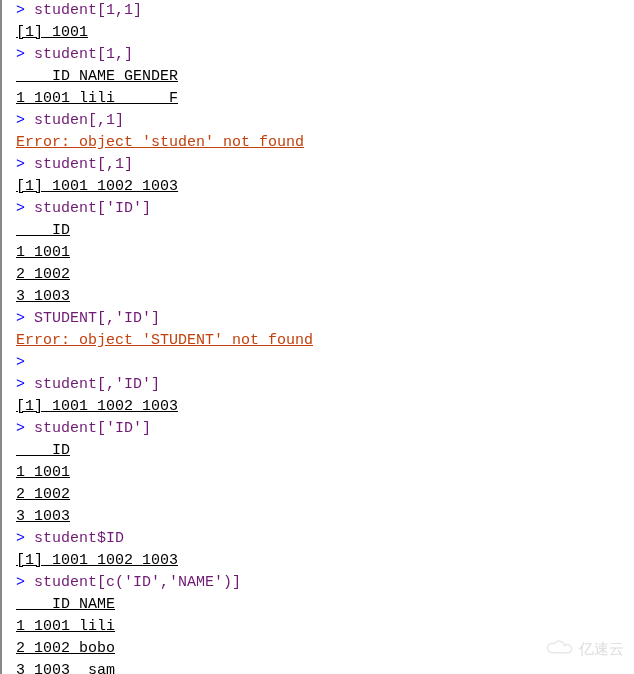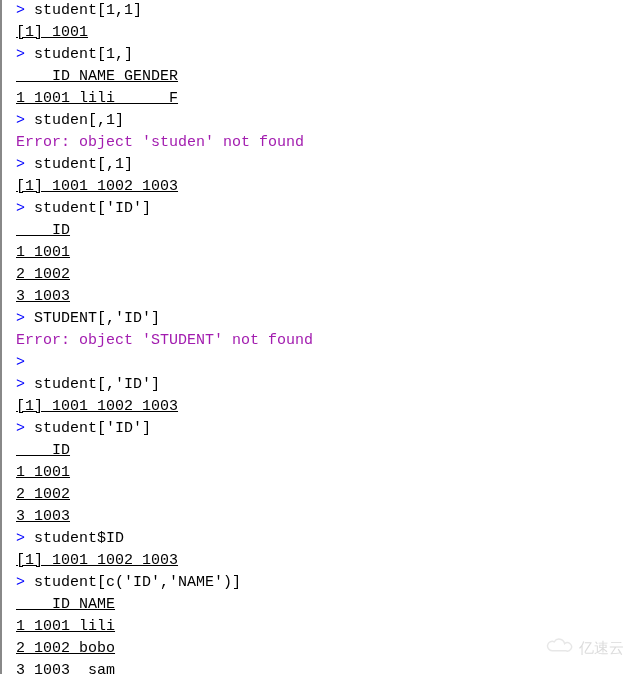--- a/index.html
+++ b/index.html
@@ -18,38 +18,38 @@
     box-sizing: border-box;
   }
   .console {
     padding-left: 14px;
     white-space: pre;
   }
   .prompt {
     color: #0000ff;
   }
   .cmd {
-    color: #000000;
+    color: #701a75;
   }
   .out {
     color: #000000;
     text-decoration: underline;
   }
   .err {
-    color: #a21caf;
+    color: #c2410c;
+    text-decoration: underline;
   }
   .watermark {
     position: absolute;
     right: 10px;
     bottom: 10px;
     opacity: 0.35;
     display: flex;
-    align-items: center;
     gap: 6px;
-    font-family: Liberation Mono, monospace;
+    font-family: Liberation Sans, sans-serif;
     color: #999;
   }
   .watermark svg {
     width: 30px;
     height: 20px;
   }
 </style>
 </head>
 <body>
 

